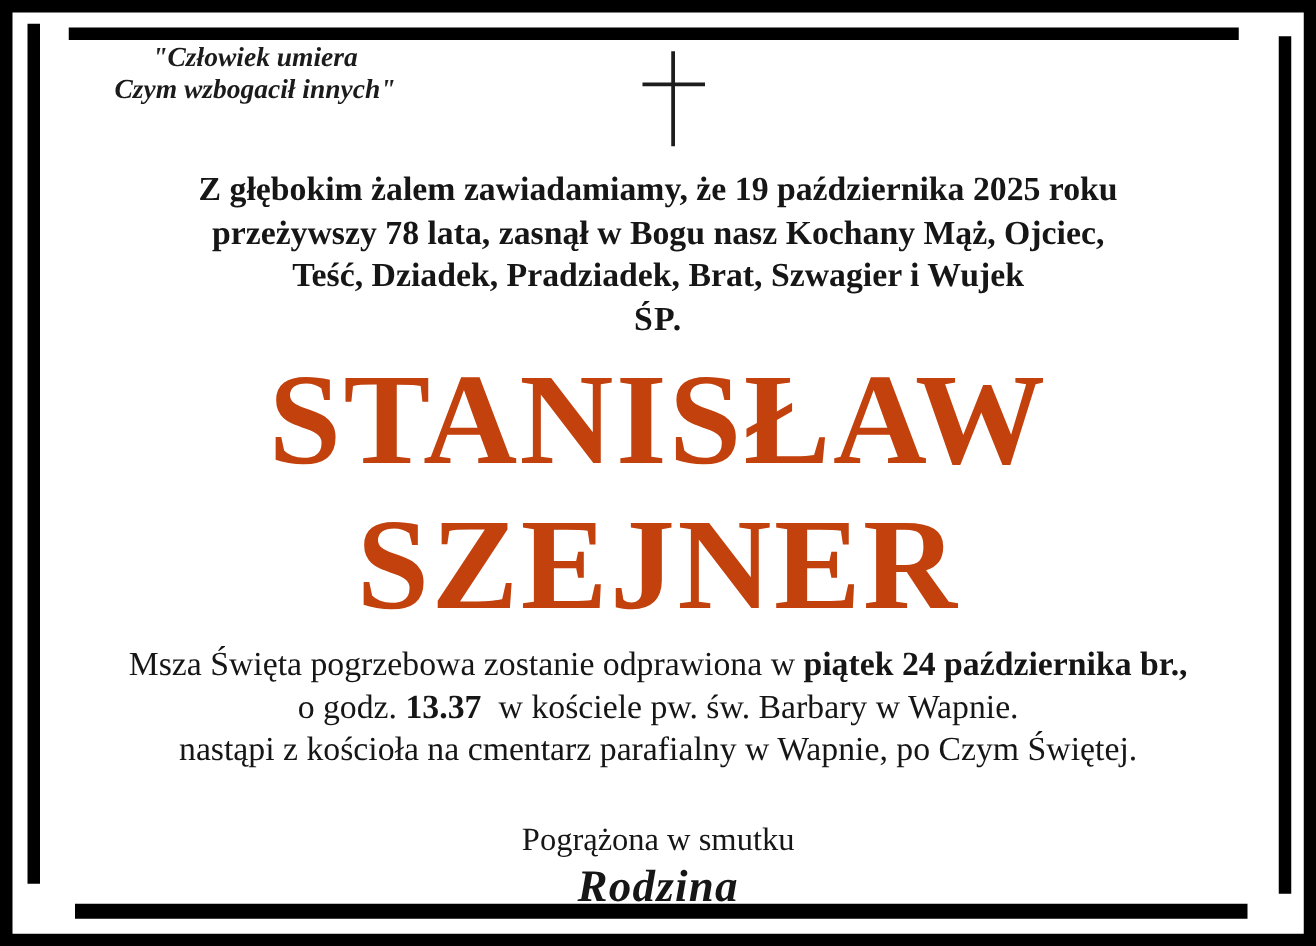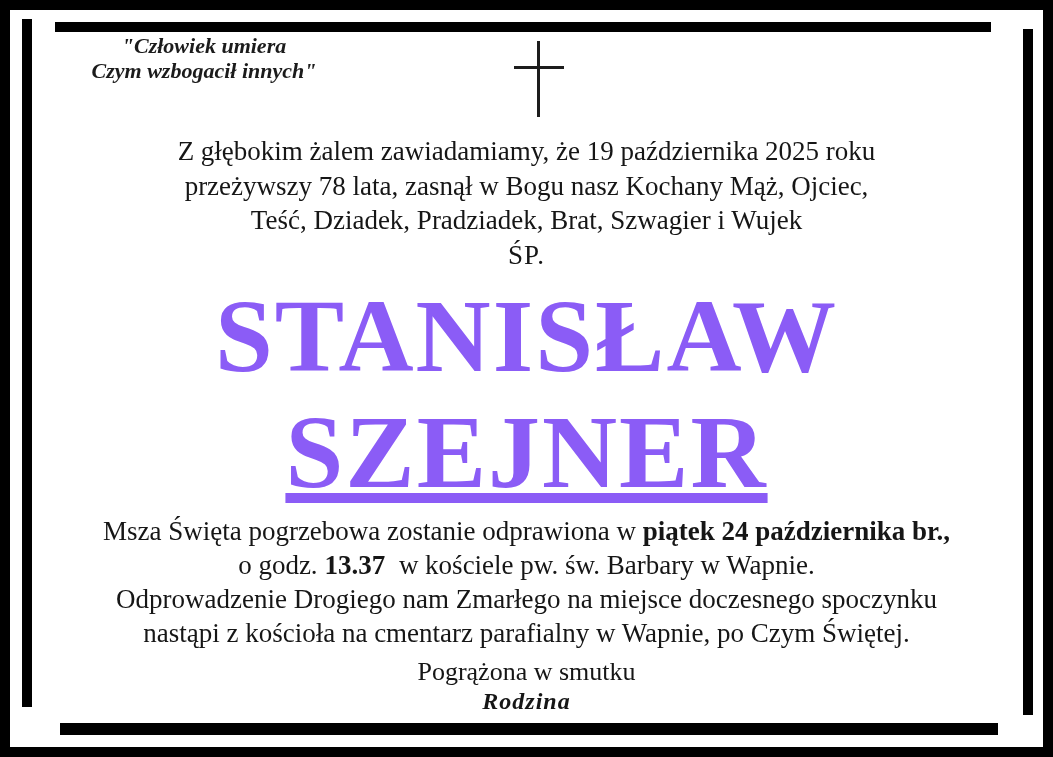--- a/index.html
+++ b/index.html
@@ -41,44 +41,44 @@
 
   
   .cross { position: absolute; left: 514px; top: 41px; width: 50px; height: 76px; }
   .cross .v { position: absolute; left: 23px; top: 0; width: 3px; height: 76px; background: #1d1d1d; }
   .cross .h { position: absolute; left: 0; top: 25px; width: 50px; height: 3px; background: #1d1d1d; }
 
   .centered { position: absolute; left: 0; right: 0; text-align: center; }
 
   .announcement {
     left: 60px; right: 60px; top: 134px;
-    font-size: 27px; line-height: 34.5px;
+    font-size: 27px; line-height: 34.5px; font-weight: bold;
   }
   .sp-line { letter-spacing: 1px; }
 
   .name {
     font-weight: bold;
     font-size: 104px;
     line-height: 1;
     letter-spacing: 2px;
-    color: #8b5cf6;
+    color: #c2410c;
     white-space: nowrap;
   }
   .name-first { top: 284px; }
-  .name-last  { top: 400px; text-decoration: underline; }
+  .name-last  { top: 400px; }
 
   .funeral {
     left: 28px; right: 28px; top: 514px;
     font-size: 27px; line-height: 34px;
   }
   .funeral b { font-weight: bold; }
   .gap-after-time { padding-left: 7px; text-align: center; }
 
   .closing-1 { top: 657px; font-size: 26px; }
-  .closing-2 { top: 688px; font-style: italic; font-weight: bold; font-size: 24px; letter-spacing: 1px; }
+  .closing-2 { top: 688px; font-style: italic; font-weight: bold; font-size: 36px; letter-spacing: 1px; }
 </style>
 </head>
 <body>
 
 <div class="card">
 
   <div class="outer-frame"></div>
   <div class="bar bar-top"></div>
   <div class="bar bar-left"></div>
   <div class="bar bar-right"></div>
@@ -100,20 +100,19 @@
     <div>Teść, Dziadek, Pradziadek, Brat, Szwagier i Wujek</div>
     <div class="sp-line">ŚP.</div>
   </div>
 
   <div class="centered name name-first">STANISŁAW</div>
   <div class="centered name name-last">SZEJNER</div>
 
   <div class="centered funeral">
     <div><span>Msza Święta pogrzebowa zostanie odprawiona w </span><b>piątek 24 października br.,</b></div>
     <div><span>o godz. </span><b>13.37</b><span class="gap-after-time"> w kościele pw. św. Barbary w Wapnie.</span></div>
-    <div>Odprowadzenie Drogiego nam Zmarłego na miejsce doczesnego spoczynku</div>
     <div>nastąpi z kościoła na cmentarz parafialny w Wapnie, po Czym Świętej.</div>
   </div>
 
   <div class="centered closing-1">Pogrążona w smutku</div>
   <div class="centered closing-2">Rodzina</div>
 
 </div>
 
 </body></html>

